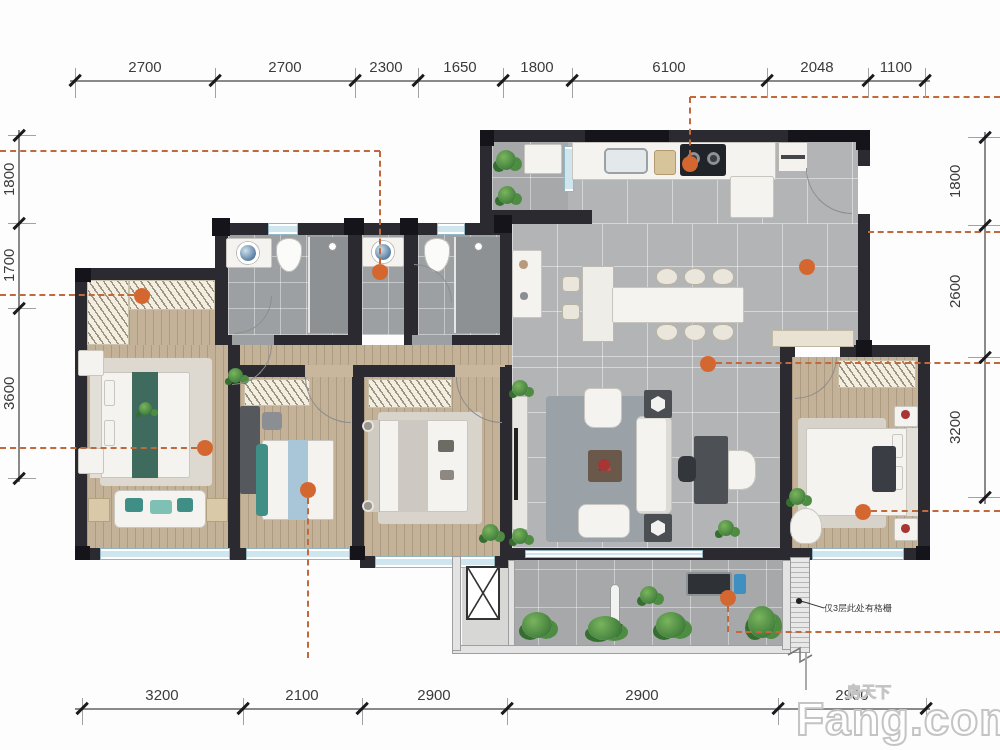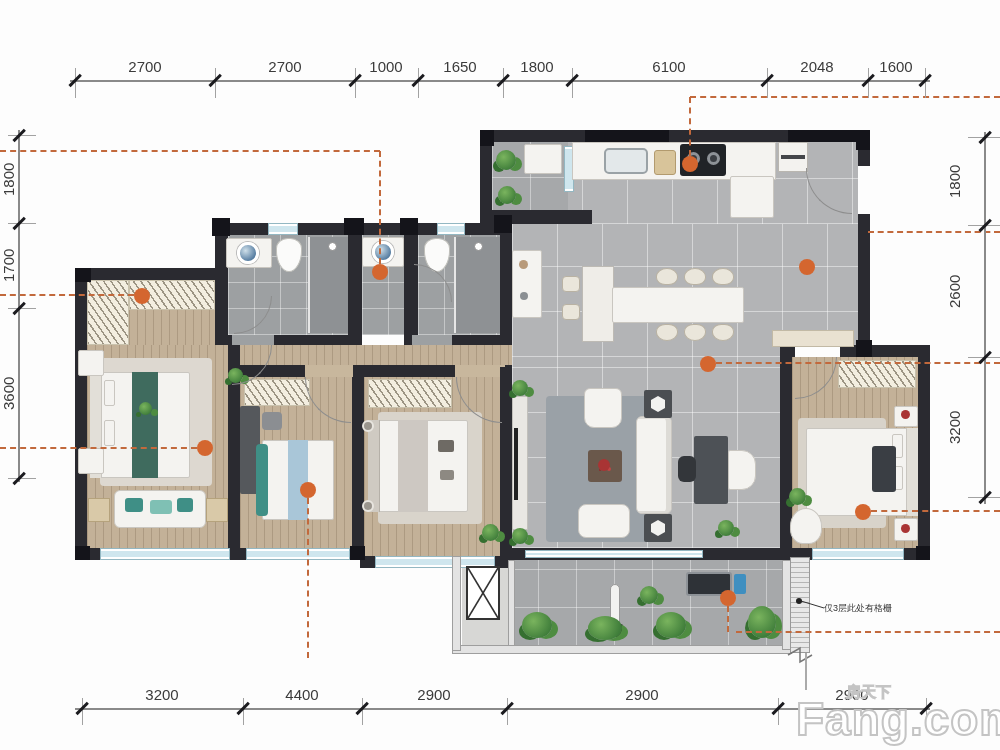--- a/index.html
+++ b/index.html
@@ -328,42 +328,42 @@
   <div class="a slash" style="left:207px;top:79px"></div>
   <div class="a slash" style="left:347px;top:79px"></div>
   <div class="a slash" style="left:410px;top:79px"></div>
   <div class="a slash" style="left:495px;top:79px"></div>
   <div class="a slash" style="left:564px;top:79px"></div>
   <div class="a slash" style="left:759px;top:79px"></div>
   <div class="a slash" style="left:860px;top:79px"></div>
   <div class="a slash" style="left:917px;top:79px"></div>
   <div class="a dlab" style="left:115px;top:58px;width:60px">2700</div>
   <div class="a dlab" style="left:255px;top:58px;width:60px">2700</div>
-  <div class="a dlab" style="left:356px;top:58px;width:60px">1000</div>
+  <div class="a dlab" style="left:356px;top:58px;width:60px">2300</div>
   <div class="a dlab" style="left:430px;top:58px;width:60px">1650</div>
   <div class="a dlab" style="left:507px;top:58px;width:60px">1800</div>
   <div class="a dlab" style="left:639px;top:58px;width:60px">6100</div>
   <div class="a dlab" style="left:787px;top:58px;width:60px">2048</div>
-  <div class="a dlab" style="left:866px;top:58px;width:60px">1600</div>
+  <div class="a dlab" style="left:866px;top:58px;width:60px">1100</div>
 
   <div class="a dline" style="left:75px;top:708px;width:855px;height:1.5px"></div>
   <div class="a ext" style="left:81.5px;top:698px;width:1px;height:27px"></div>
   <div class="a ext" style="left:242.5px;top:698px;width:1px;height:27px"></div>
   <div class="a ext" style="left:361.5px;top:698px;width:1px;height:27px"></div>
   <div class="a ext" style="left:506.5px;top:698px;width:1px;height:27px"></div>
   <div class="a ext" style="left:777.5px;top:698px;width:1px;height:27px"></div>
   <div class="a ext" style="left:925.5px;top:698px;width:1px;height:27px"></div>
   <div class="a slash" style="left:74px;top:707px"></div>
   <div class="a slash" style="left:235px;top:707px"></div>
   <div class="a slash" style="left:354px;top:707px"></div>
   <div class="a slash" style="left:499px;top:707px"></div>
   <div class="a slash" style="left:770px;top:707px"></div>
   <div class="a slash" style="left:918px;top:707px"></div>
   <div class="a dlab" style="left:132px;top:686px;width:60px">3200</div>
-  <div class="a dlab" style="left:272px;top:686px;width:60px">4400</div>
+  <div class="a dlab" style="left:272px;top:686px;width:60px">2100</div>
   <div class="a dlab" style="left:404px;top:686px;width:60px">2900</div>
   <div class="a dlab" style="left:612px;top:686px;width:60px">2900</div>
   <div class="a dlab" style="left:822px;top:686px;width:60px">2900</div>
 
   <div class="a dline" style="left:18px;top:130px;width:1.5px;height:352px"></div>
   <div class="a ext" style="left:8px;top:134.5px;width:28px;height:1px"></div>
   <div class="a ext" style="left:8px;top:222.5px;width:28px;height:1px"></div>
   <div class="a ext" style="left:8px;top:307.5px;width:28px;height:1px"></div>
   <div class="a ext" style="left:8px;top:477.5px;width:28px;height:1px"></div>
   <div class="a slash" style="left:11px;top:134px"></div>

